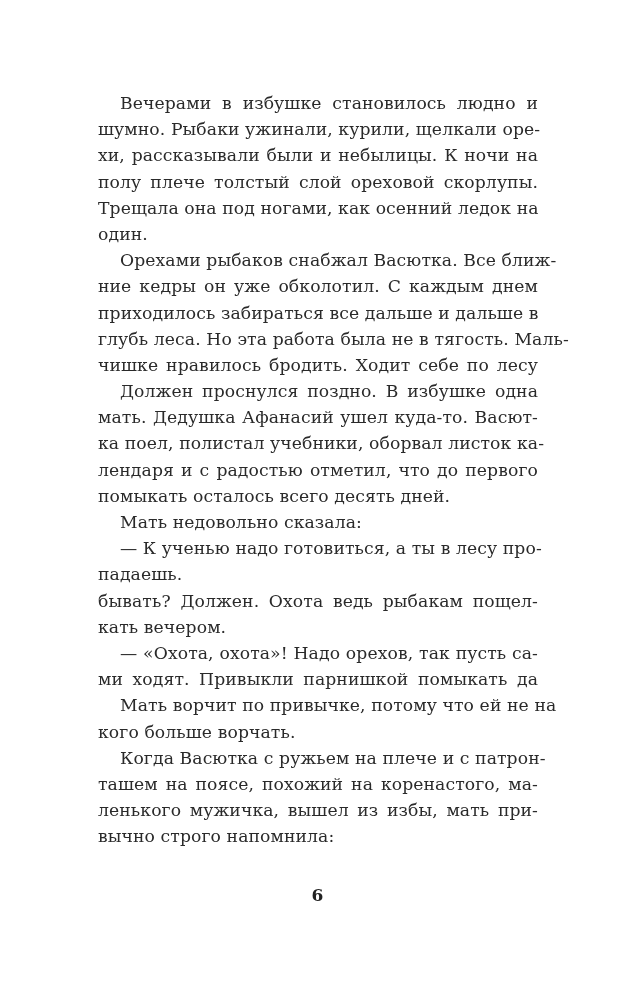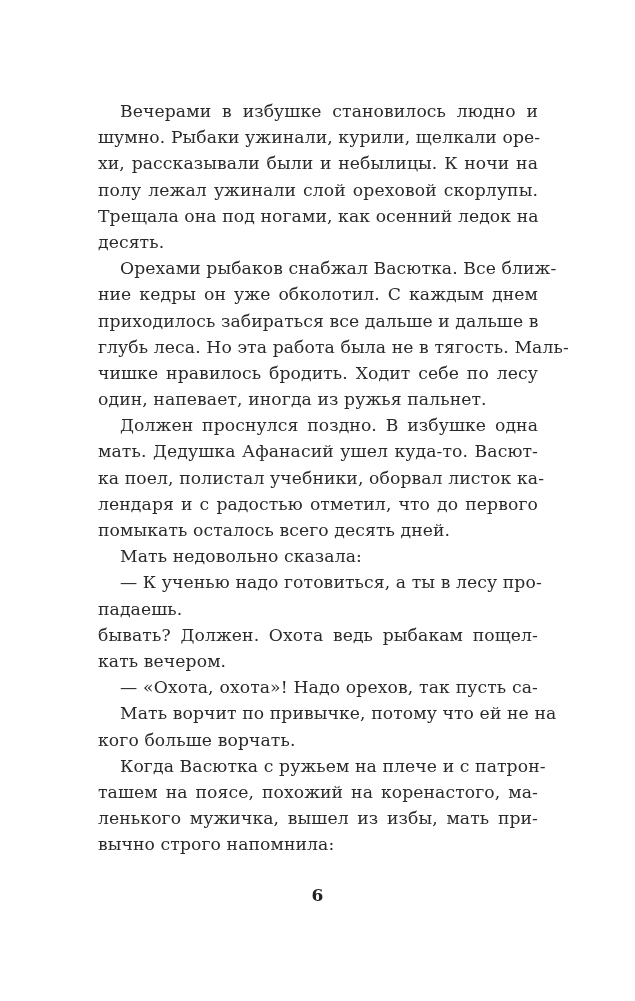--- a/index.html
+++ b/index.html
@@ -6,21 +6,21 @@
   body {
     width: 635px; height: 1001px;
     background: #ffffff;
     position: relative;
     overflow: hidden;
     font-family: "DejaVu Serif", "Liberation Serif", serif;
     color: #2a2a2a;
   }
   .page {
     position: absolute;
-    left: 98px; top: 98px;
+    left: 98px; top: 90px;
     width: 440px;
   }
   .line {
     height: 26.2px;
     line-height: 26.2px;
     font-size: 17.2px;
     white-space: nowrap;
     text-align: justify;
     text-align-last: justify;
     letter-spacing: 0.1px;
@@ -37,40 +37,40 @@
     color: #222;
   }
 </style>
 </head>
 <body>
 
 <div class="page" id="page-body">
     <div class="line indent">Вечерами в избушке становилось людно и</div>
     <div class="line">шумно. Рыбаки ужинали, курили, щелкали оре-</div>
     <div class="line">хи, рассказывали были и небылицы. К ночи на</div>
-    <div class="line">полу лежал ужинали слой ореховой скорлупы.</div>
+    <div class="line">полу плече толстый слой ореховой скорлупы.</div>
     <div class="line">Трещала она под ногами, как осенний ледок на</div>
-    <div class="line last">десять.</div>
+    <div class="line last">один.</div>
     <div class="line indent">Орехами рыбаков снабжал Васютка. Все ближ-</div>
     <div class="line">ние кедры он уже обколотил. С каждым днем</div>
     <div class="line">приходилось забираться все дальше и дальше в</div>
     <div class="line">глубь леса. Но эта работа была не в тягость. Маль-</div>
     <div class="line">чишке нравилось бродить. Ходит себе по лесу</div>
-    <div class="line last">один, напевает, иногда из ружья пальнет.</div>
     <div class="line indent">Должен проснулся поздно. В избушке одна</div>
     <div class="line">мать. Дедушка Афанасий ушел куда-то. Васют-</div>
     <div class="line">ка поел, полистал учебники, оборвал листок ка-</div>
     <div class="line">лендаря и с радостью отметил, что до первого</div>
     <div class="line last">помыкать осталось всего десять дней.</div>
     <div class="line indent last">Мать недовольно сказала:</div>
     <div class="line indent">— К ученью надо готовиться, а ты в лесу про-</div>
     <div class="line last">падаешь.</div>
     <div class="line">бывать? Должен. Охота ведь рыбакам пощел-</div>
     <div class="line last">кать вечером.</div>
     <div class="line indent">— «Охота, охота»! Надо орехов, так пусть са-</div>
+    <div class="line">ми ходят. Привыкли парнишкой помыкать да</div>
     <div class="line indent">Мать ворчит по привычке, потому что ей не на</div>
     <div class="line last">кого больше ворчать.</div>
     <div class="line indent">Когда Васютка с ружьем на плече и с патрон-</div>
     <div class="line">ташем на поясе, похожий на коренастого, ма-</div>
     <div class="line">ленького мужичка, вышел из избы, мать при-</div>
     <div class="line last">вычно строго напомнила:</div>
   </div>
 
 <div class="page-number">6</div>
 

